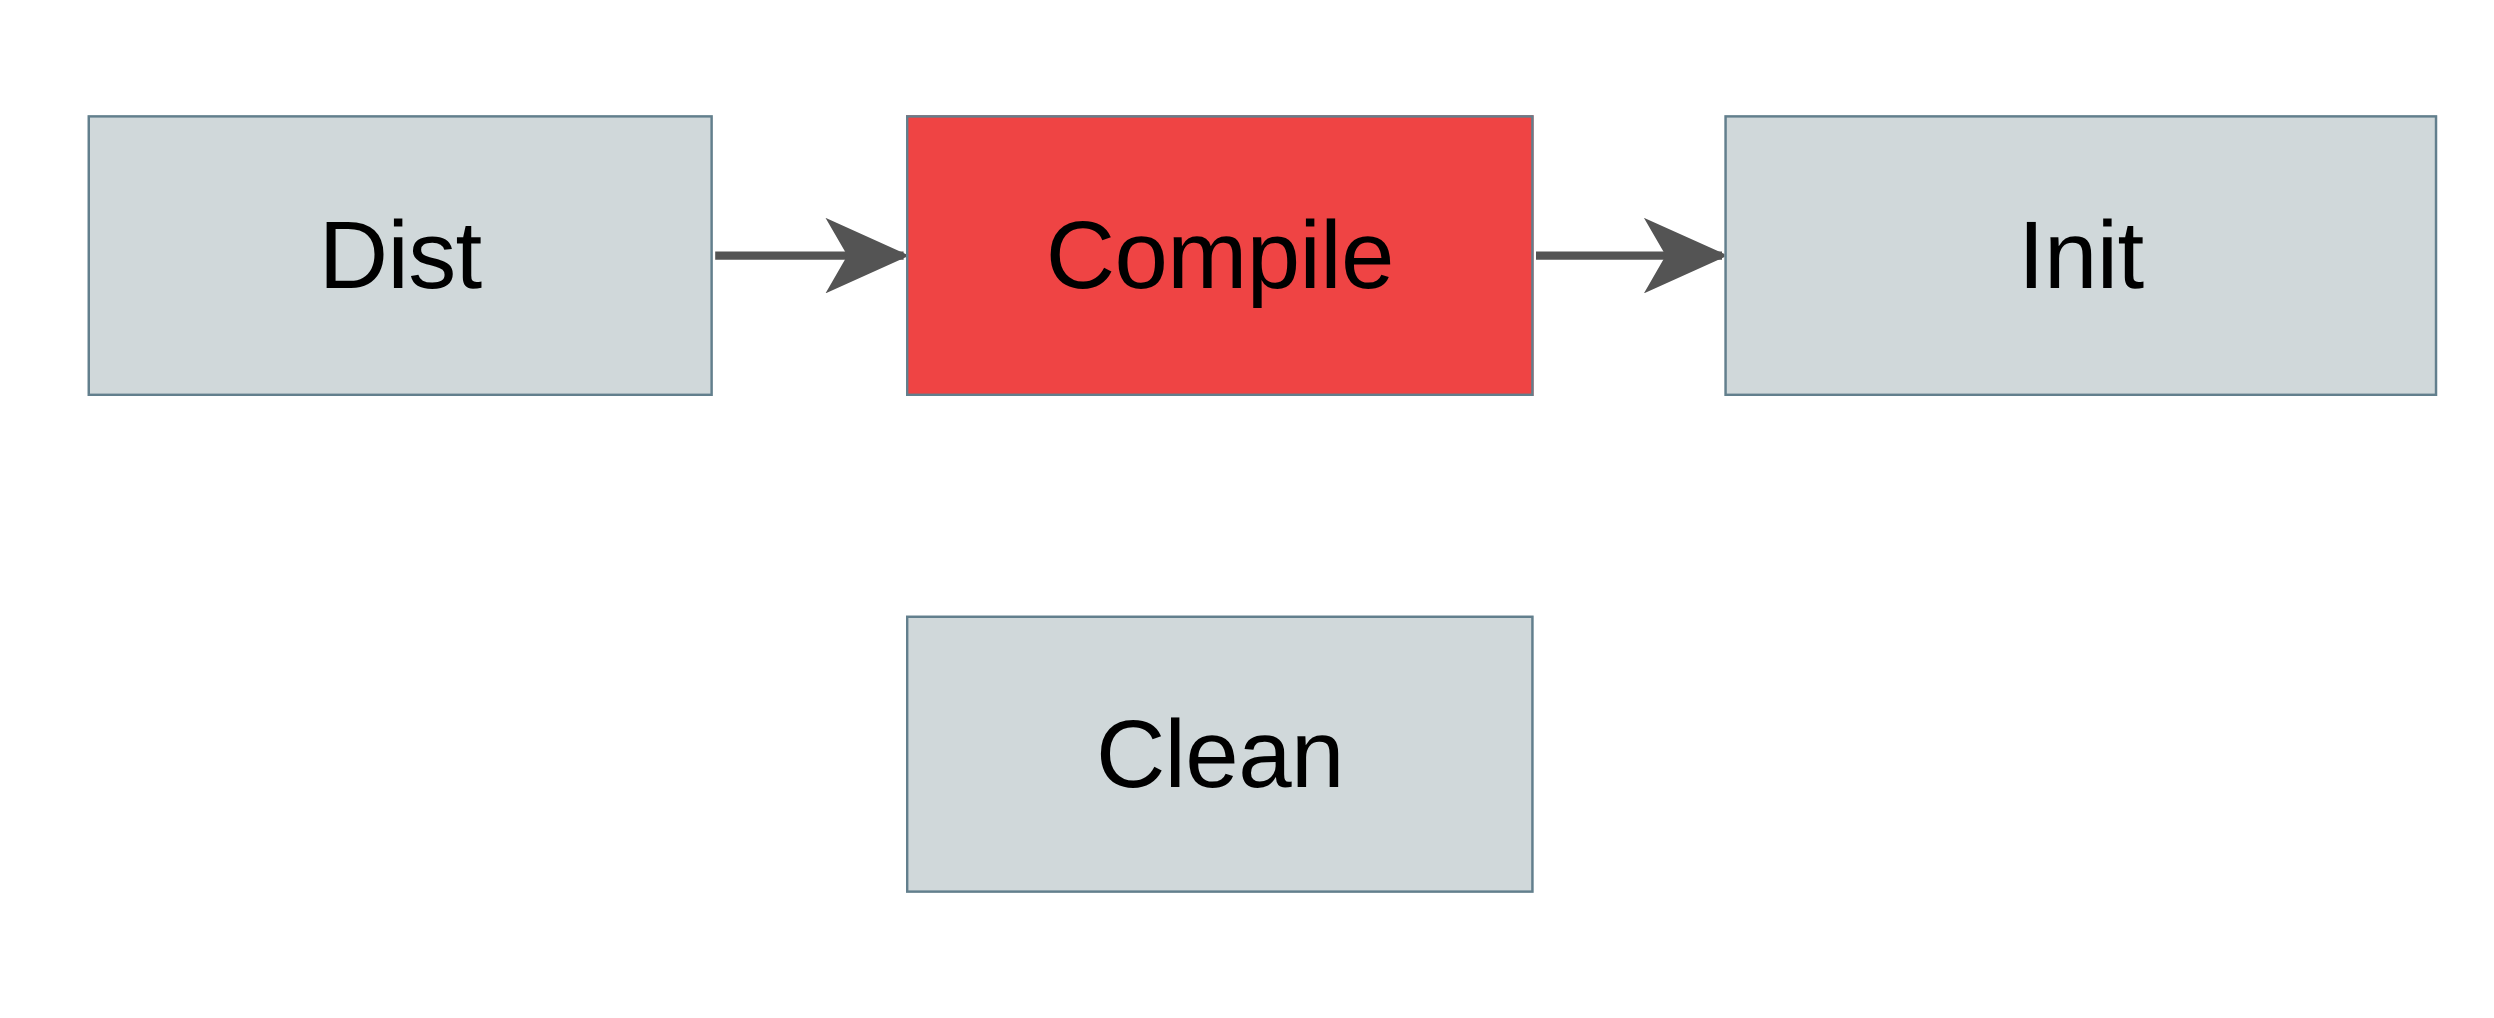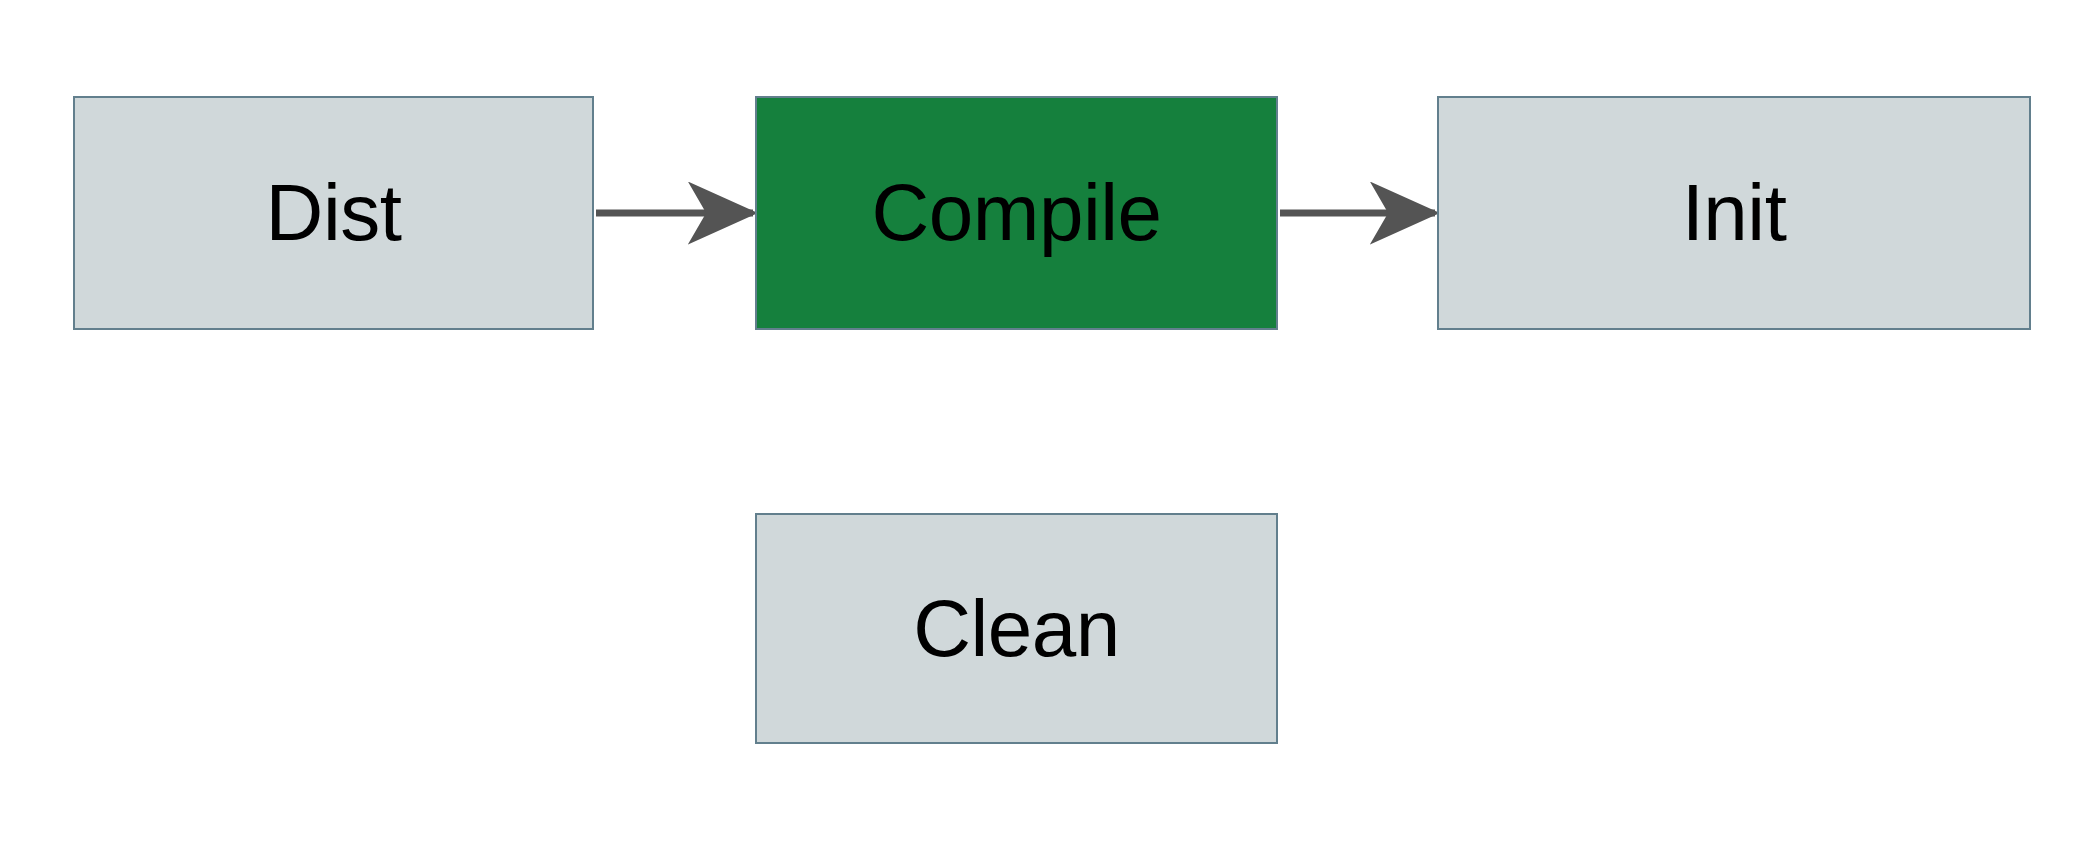--- a/index.html
+++ b/index.html
@@ -69,21 +69,21 @@
 
     <g>
       <line id="edge1-line" x1="1280" y1="213" x2="1435" y2="213" stroke="#545454" stroke-width="7" marker-end="url(#arrowhead)"></line>
     </g>
   </svg>
 
   <div class="node" id="node-dist" style="left: 73px; top: 96px; width: 521px; height: 234px; background: rgb(208, 216, 218); border-color: rgb(98, 127, 141);">
     <span class="node-label" style="color: rgb(0, 0, 0);">Dist</span>
   </div>
 
-  <div class="node" id="node-compile" style="left: 755px; top: 96px; width: 523px; height: 234px; background: #15803d; border-color: rgb(98, 127, 141);">
+  <div class="node" id="node-compile" style="left: 755px; top: 96px; width: 523px; height: 234px; background: #ef4444; border-color: rgb(98, 127, 141);">
     <span class="node-label" style="color: rgb(0, 0, 0);">Compile</span>
   </div>
 
   <div class="node" id="node-init" style="left: 1437px; top: 96px; width: 594px; height: 234px; background: rgb(208, 216, 218); border-color: rgb(98, 127, 141);">
     <span class="node-label" style="color: rgb(0, 0, 0);">Init</span>
   </div>
 
   <div class="node" id="node-clean" style="left: 755px; top: 513px; width: 523px; height: 231px; background: rgb(208, 216, 218); border-color: rgb(98, 127, 141);">
     <span class="node-label" style="color: rgb(0, 0, 0);">Clean</span>
   </div>

